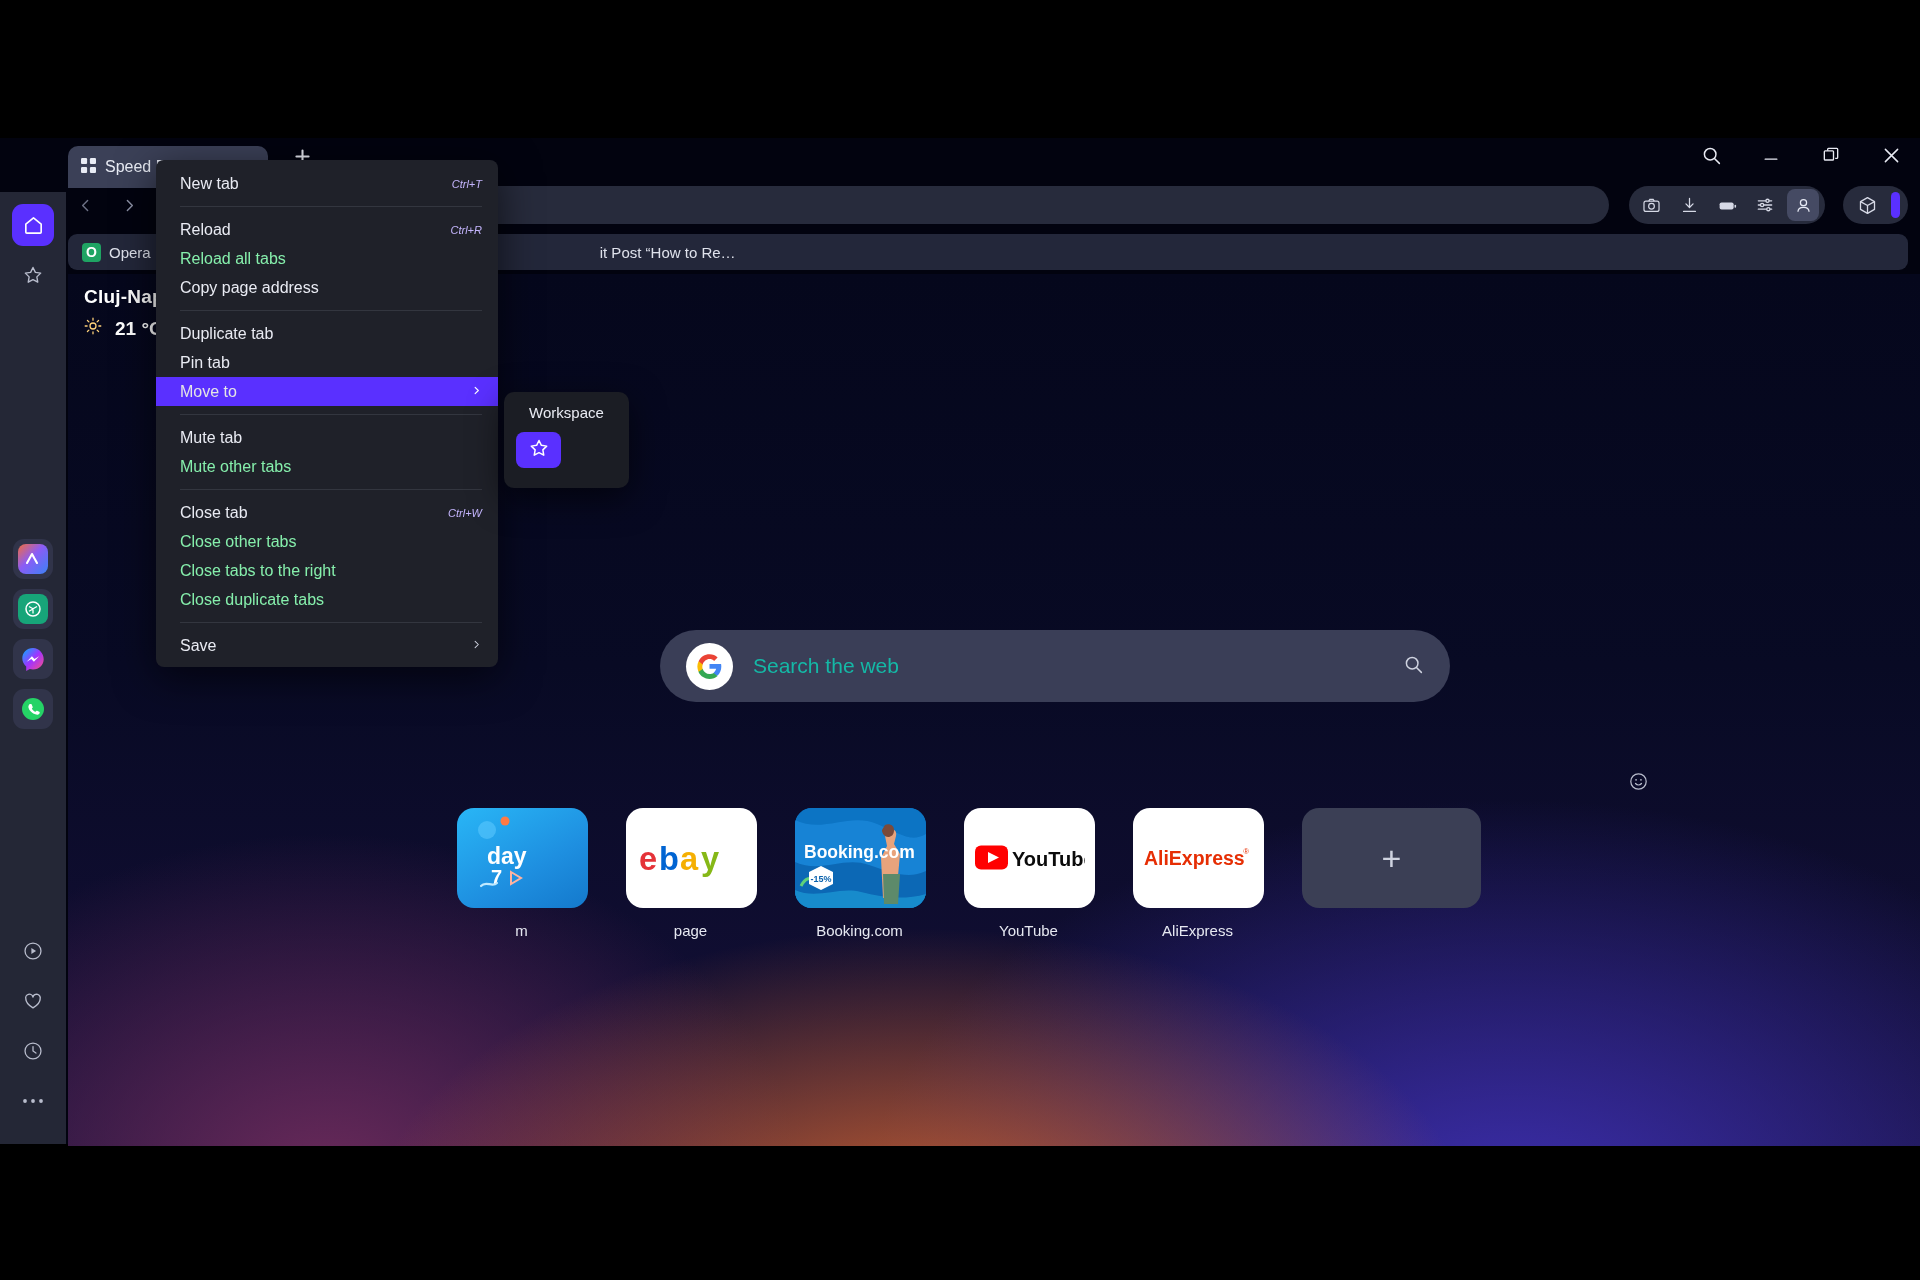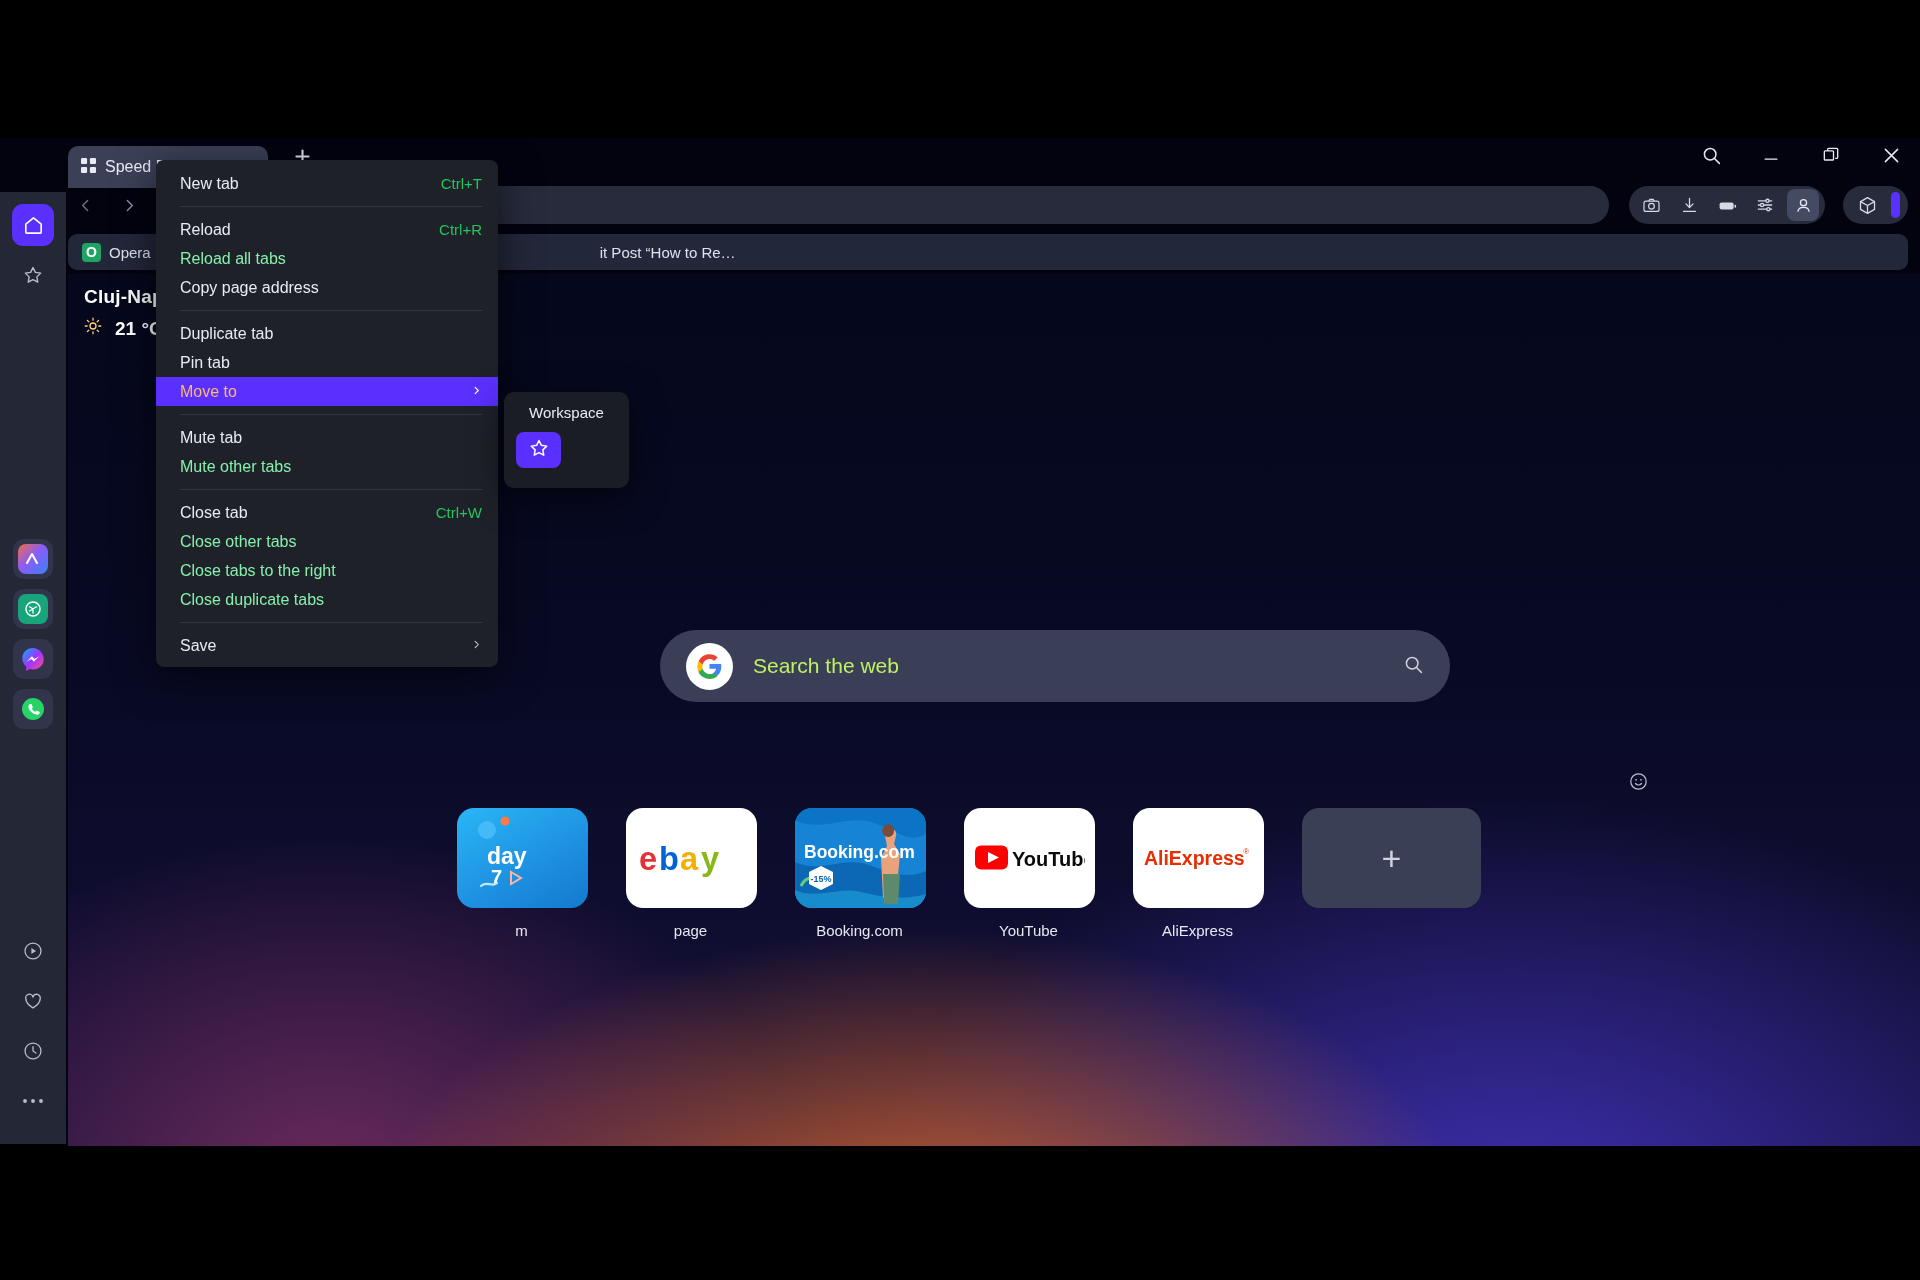--- a/index.html
+++ b/index.html
@@ -102,21 +102,21 @@
     position: absolute; left: 16px; top: 12px; color: #fff;
   }
   #weather .city { font-size: 19px; font-weight: 700; letter-spacing: .2px; }
   #weather .temp { font-size: 19px; font-weight: 700; display:flex; align-items:center; gap: 13px; margin-top: 9px; }
 
   #searchbar {
     position: absolute; left: 592px; top: 356px; width: 790px; height: 72px;
     background: #3a3e57; border-radius: 36px; display: flex; align-items: center;
     padding: 0 26px; gap: 20px;
   }
-  #searchbar .ph { color: #bef264; font-size: 21px; flex: 1 1 auto; }
+  #searchbar .ph { color: #14b8a6; font-size: 21px; flex: 1 1 auto; }
   .g-logo { width: 47px; height: 47px; border-radius: 50%; background:#fff;
             display:flex; align-items:center; justify-content:center; }
 
   #smiley { position: absolute; left: 1560px; top: 497px; color: #b9bdcd; }
 
   #dials { position: absolute; left: 389px; top: 534px; display: flex; gap: 40px; }
   .dial { width: 129px; }
   .thumb { width: 131px; height: 100px; border-radius: 17px; background:#fff; overflow:hidden;
            display:flex; align-items:center; justify-content:center; position:relative; }
   .dial-label { margin-top: 14px; text-align: center; color: #e6e8f1; font-size: 15px; }
@@ -128,23 +128,23 @@
     position: absolute; left: 156px; top: 160px; width: 342px;
     background: #1f2129; border-radius: 8px; padding: 9px 0 7px 0;
     box-shadow: 0 10px 40px rgba(0,0,0,.6); z-index: 50;
     font-size: 16px;
   }
   .mi {
     position: relative; height: 29px; display: flex; align-items: center;
     padding: 0 16px 0 24px; color: #e9ebf3; white-space: nowrap;
   }
   .mi.dis { color: #86efac; }
-  .mi.hl { background: #5a30ff; color: #fdba74; }
+  .mi.hl { background: #5a30ff; color: #e5e5e5; }
   .mi .label { flex: 1 1 auto; }
-  .mi .accel { color: #22c55e; font-size: 15px; }
+  .mi .accel { color: #c4b5fd; font-size: 11px; font-style: italic; }
   .mi .arrow { font-size: 13px; color: #cfd3e0; margin-left: 12px; }
   .msep { height: 1px; background: #33363f; margin: 8px 16px 8px 24px; }
 
   
   #submenu {
     position: absolute; left: 504px; top: 392px; width: 125px; height: 96px;
     background: #1b1d24; border-radius: 10px; z-index: 60;
     box-shadow: 0 10px 34px rgba(0,0,0,.6);
   }
   #submenu .sm-title { color: #e9ebf3; font-size: 15px; text-align: center; padding-top: 12px; }

